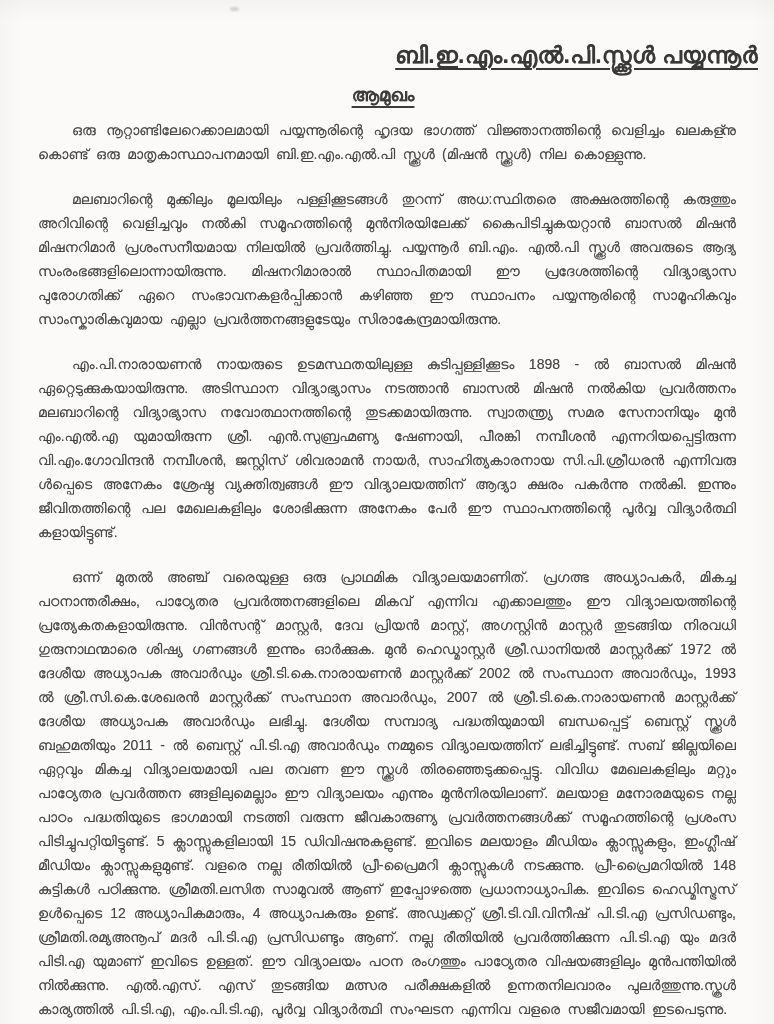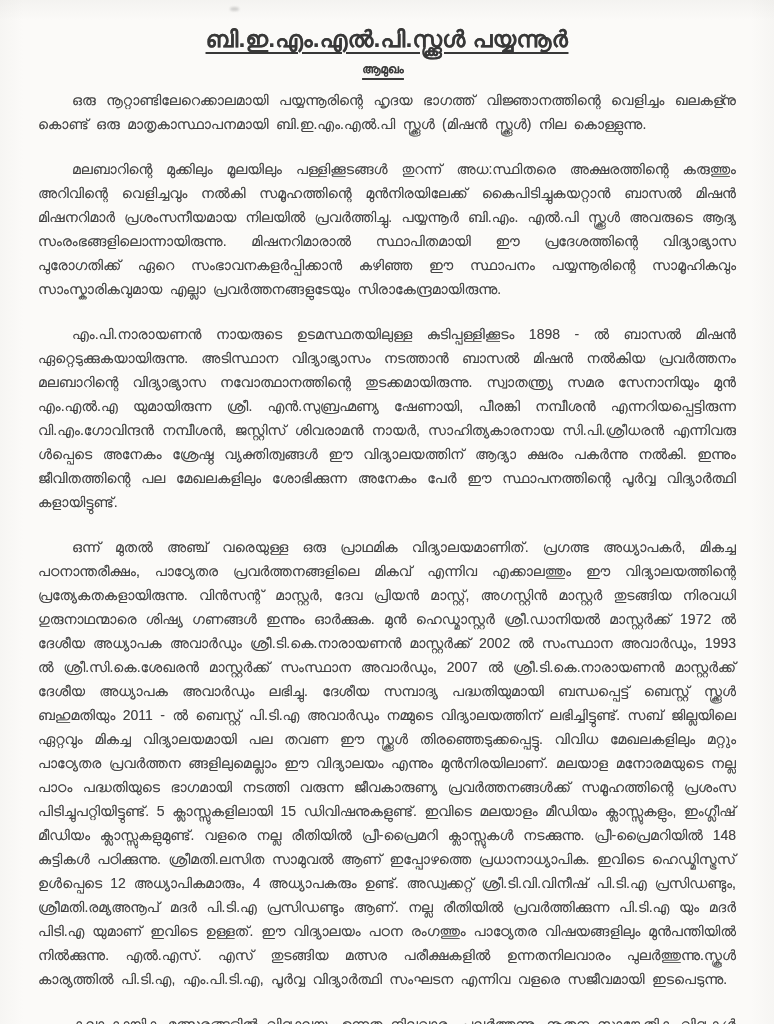--- a/index.html
+++ b/index.html
@@ -25,38 +25,38 @@
     position: absolute;
     top: 7px;
     left: 230px;
     width: 9px;
     height: 4px;
     border-radius: 50%;
     background: rgba(90,90,90,0.25);
     filter: blur(1px);
   }
   .doc-title {
-    margin: 0;
+    margin: 16px;
     padding-top: 26px;
-    text-align: center;
+    text-align: right;
     font-size: 23px;
     font-weight: bold;
     letter-spacing: 0.4px;
     color: #383838;
     text-shadow: 0 0 0.6px rgba(60,60,60,0.55);
   }
   .doc-title .u, .doc-subtitle .u {
     text-decoration: underline;
     text-decoration-thickness: 1.5px;
     text-underline-offset: 5px;
   }
   .doc-subtitle {
     margin: 9px 8px 0 0;
     text-align: center;
-    font-size: 12px;
+    font-size: 18px;
     font-weight: bold;
     color: #3c3c3c;
     text-shadow: 0 0 0.5px rgba(60,60,60,0.5);
   }
   .content {
     padding: 12px 38px 0 38px;
   }
   .content p {
     margin: 0 0 21px 0;
     font-size: 14px;

